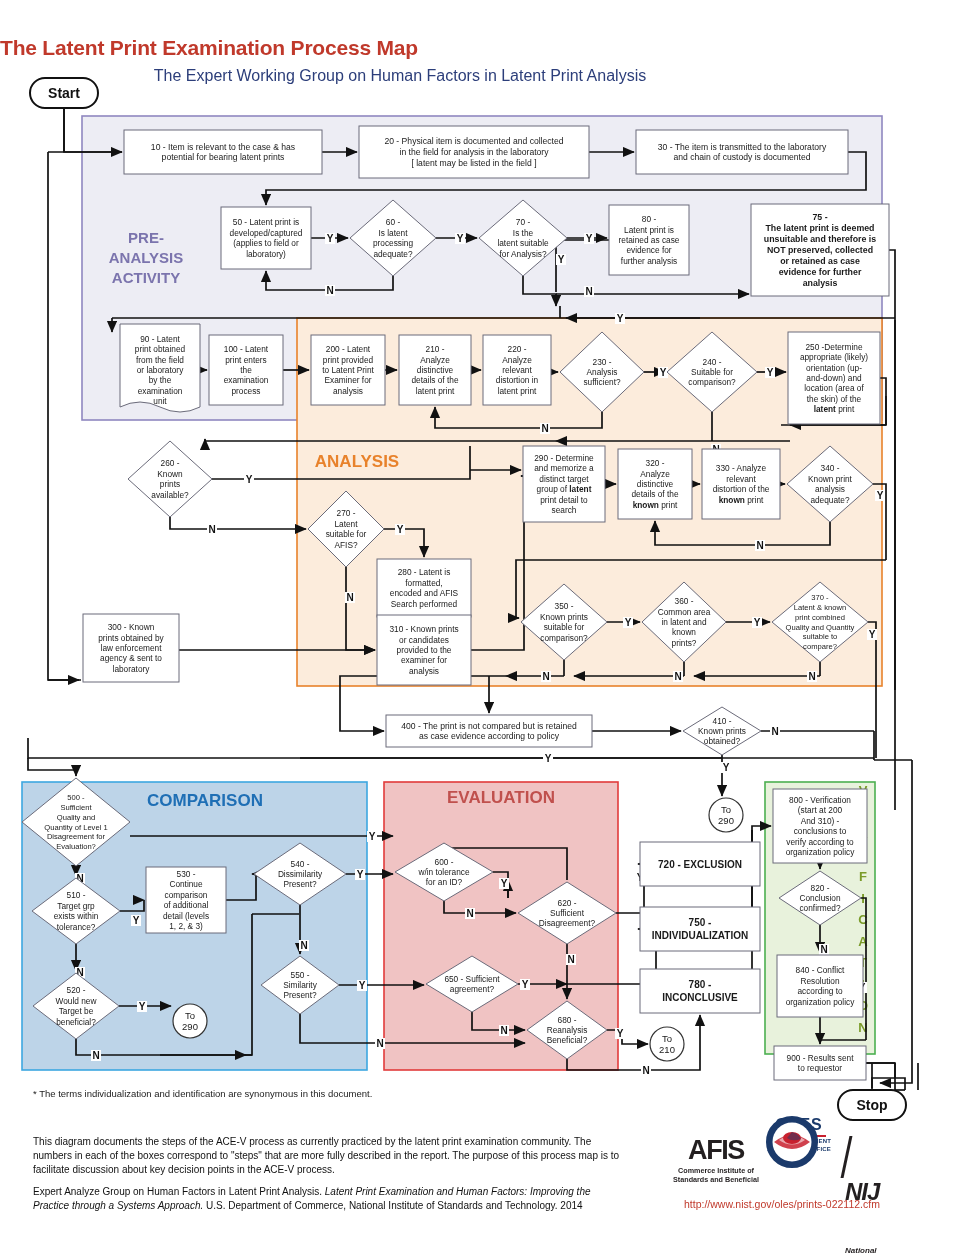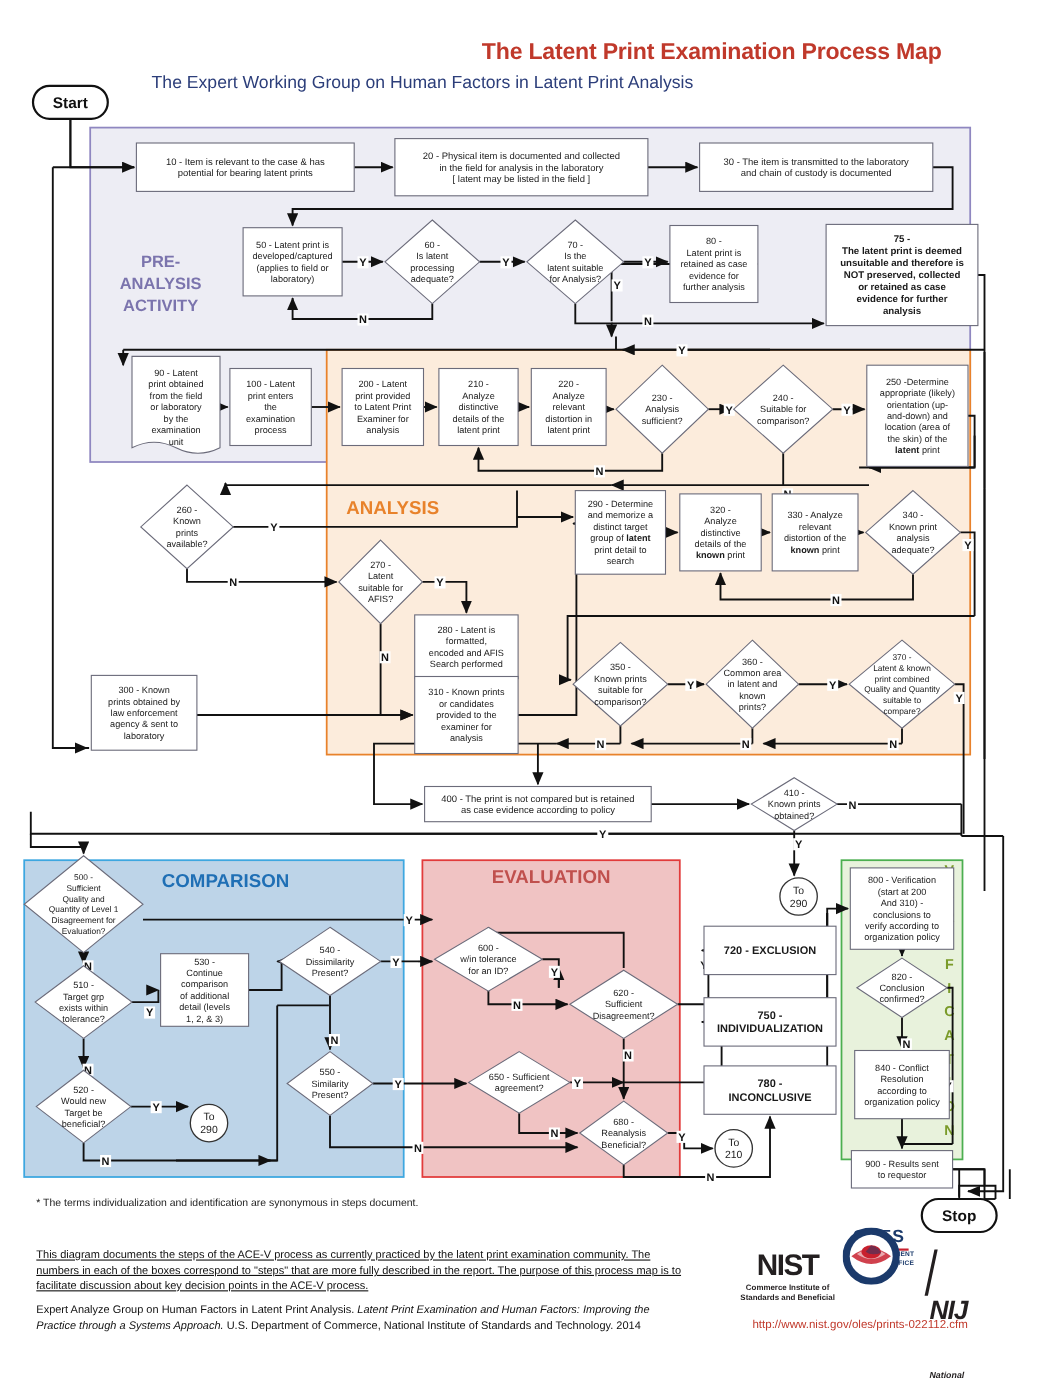--- a/index.html
+++ b/index.html
@@ -1,19 +1,19 @@
 <!DOCTYPE html>
 <html><head>
 <meta charset="utf-8">
 <style>
   html,body{margin:0;padding:0;background:#fff;}
   body{width:960px;height:1254px;font-family:"Liberation Sans",sans-serif;position:relative;overflow:hidden;}
   #stage{position:relative;width:960px;height:1254px;}
-  .title{position:absolute;left:16px;width:840px;text-align:right;color:#c0392b;font-weight:bold;font-size:21px;top:36px;letter-spacing:-0.2px;}
-  .subtitle{position:absolute;left:0;width:768px;text-align:center;color:#2c3e7a;font-size:16px;top:67px;}
+  .title{position:absolute;left:0;width:840px;text-align:left;color:#c0392b;font-weight:bold;font-size:21px;top:36px;letter-spacing:-0.2px;}
+  .subtitle{position:absolute;left:16px;width:768px;text-align:center;color:#2c3e7a;font-size:16px;top:67px;}
   svg{position:absolute;left:0;top:0;}
   .footnote{position:absolute;font-size:9.5px;color:#222;}
   .para{position:absolute;font-size:10px;color:#111;line-height:14px;}
   .url{position:absolute;font-size:10.5px;color:#c0392b;}
   .logos{position:absolute;}
   .nistwrap{position:absolute;text-align:center;}
   .nistmark{font-family:"Liberation Sans",sans-serif;font-weight:bold;font-size:27px;letter-spacing:-1.4px;color:#231f20;}
   .nistsub{font-size:7.2px;color:#231f20;line-height:9px;font-weight:bold;}
   .olessub{font-size:6px;color:#1b3a6b;line-height:7.5px;font-weight:bold;letter-spacing:0.2px;}
   .olesmark{font-weight:bold;font-size:16px;color:#1b3a6b;letter-spacing:1px;}
@@ -627,30 +627,30 @@
           <rect x="30" y="78" width="68" height="30" rx="15" ry="15" fill="#fff" stroke="#111" stroke-width="2"></rect>
           <text x="64" y="98" text-anchor="middle" font-size="14" font-weight="bold" fill="#111" font-family="&quot;Liberation Sans&quot;,sans-serif">Start</text>
         </g>
         <g>
           <rect x="838" y="1090" width="68" height="30" rx="15" ry="15" fill="#fff" stroke="#111" stroke-width="2"></rect>
           <text x="872" y="1110" text-anchor="middle" font-size="14" font-weight="bold" fill="#111" font-family="&quot;Liberation Sans&quot;,sans-serif">Stop</text>
         </g>
       </g>
   </svg>
 
-  <div class="footnote" style="left:33px; top:1088px;">* The terms individualization and identification are synonymous in steps document.</div>
-
-  <div class="para" style="left:33px; top:1135px; width:590px;text-decoration:underline;">This diagram documents the steps of the ACE-V process as currently practiced by the latent print examination community. The numbers in each of the boxes correspond to "steps" that are more fully described in the report. The purpose of this process map is to facilitate discussion about key decision points in the ACE-V process.</div>
+  <div class="footnote" style="left:33px; top:1088px;">* The terms individualization and identification are synonymous in this document.</div>
+
+  <div class="para" style="left:33px; top:1135px; width:590px;">This diagram documents the steps of the ACE-V process as currently practiced by the latent print examination community. The numbers in each of the boxes correspond to "steps" that are more fully described in the report. The purpose of this process map is to facilitate discussion about key decision points in the ACE-V process.</div>
 
   <div class="para" style="left:33px; top:1185px; width:590px;"><span>Expert Analyze Group on Human Factors in Latent Print Analysis. </span><i>Latent Print Examination and Human Factors: Improving the Practice through a Systems Approach.</i><span> U.S. Department of Commerce, National Institute of Standards and Technology. 2014</span></div>
 
   <a class="url" style="left:684px; top:1198px; text-decoration:none;" href="#">http://www.nist.gov/oles/prints-022112.cfm</a>
 
   <div class="nistwrap" style="left:668px; top:1135px; width:96px;">
-    <div class="nistmark">NIST</div>
+    <div class="nistmark">AFIS</div>
     <div class="nistsub">Commerce Institute of</div>
     <div class="nistsub">Standards and Beneficial</div>
   </div>
 
   <div class="logos" style="left:766px; top:1116px; width:66px; text-align:center;">
     <svg width="52" height="52" viewBox="0 0 52 52" style="display:block;margin:0 auto;">
       <circle cx="26" cy="26" r="25" fill="#1b3a6b"></circle>
       <circle cx="26" cy="26" r="19.5" fill="#ffffff"></circle>
       <path d="M8 26 q18 -14 36 0 q-18 14 -36 0 z" fill="#c8202e" opacity="0.85"></path>
       <path d="M13 24 q13 -9 26 0 q-13 9 -26 0 z" fill="#ffffff" opacity="0.55"></path>

